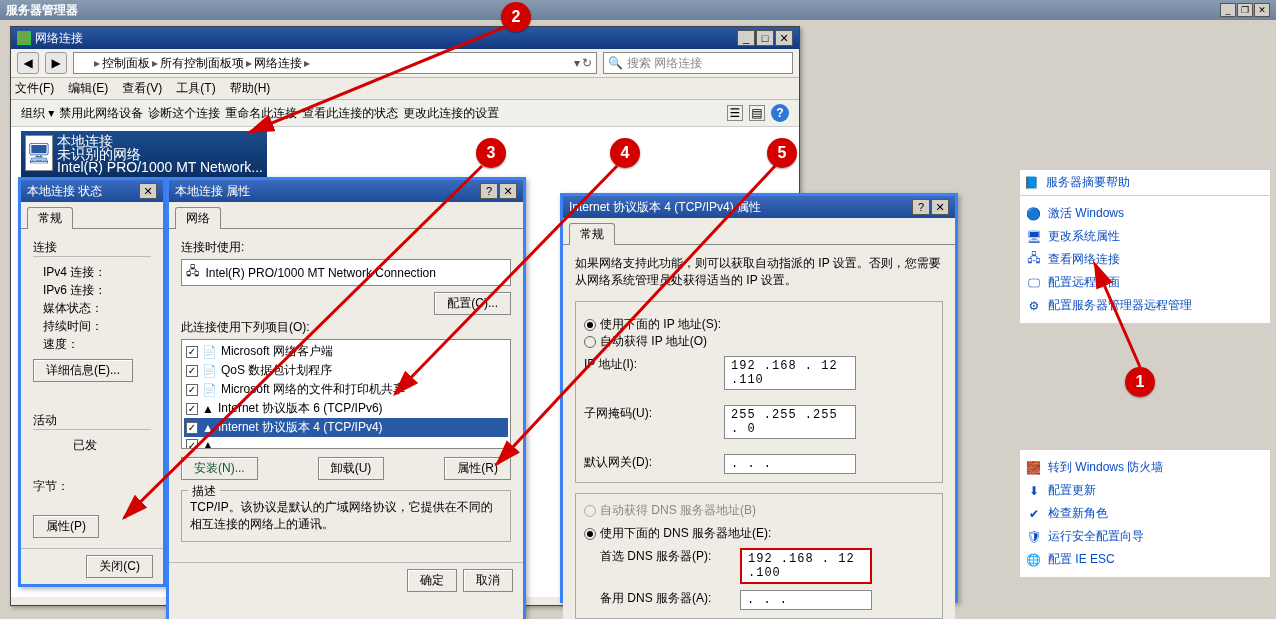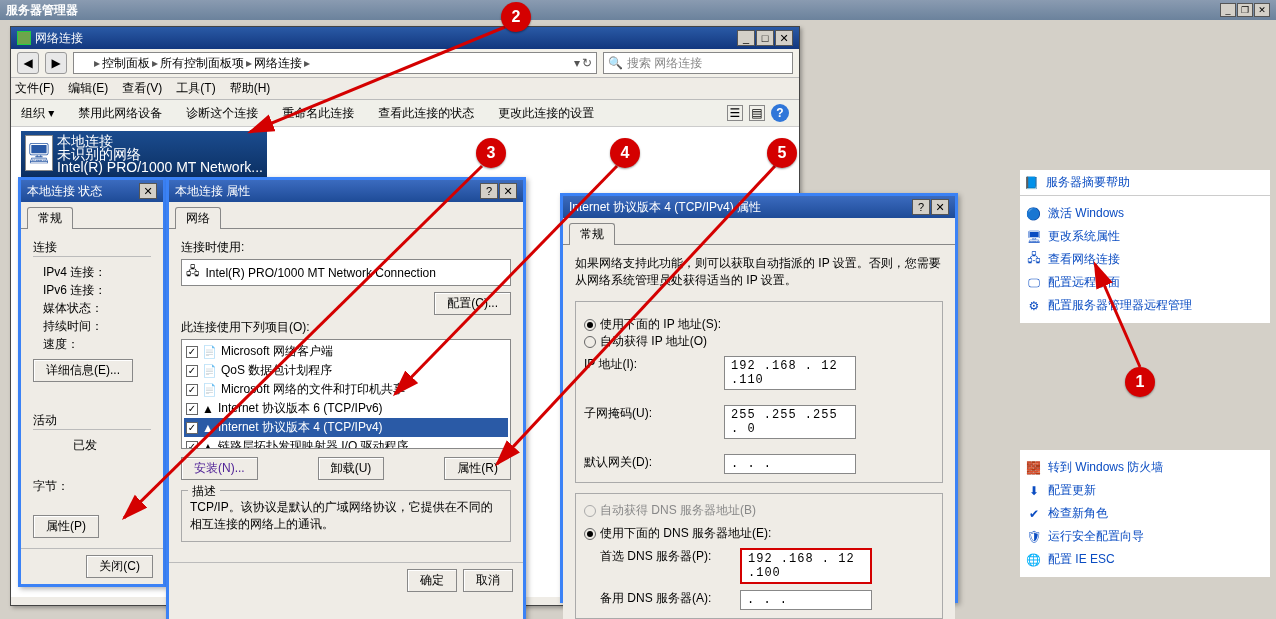--- a/index.html
+++ b/index.html
@@ -19,21 +19,21 @@
 .menubar { background: #efece6; padding: 2px 4px; display: flex; gap: 14px; border-bottom: 1px solid #bbb; }
 .menubar span { cursor: pointer; }
 
 .toolbar { background: #f3f1ea; padding: 3px 6px; display: flex; align-items: center; gap: 6px; border-bottom: 1px solid #bbb; }
 .nav-btn { width: 22px; height: 22px; border: 1px solid #9a9a9a; background: #e8e8e8; border-radius: 3px; display:flex;align-items:center;justify-content:center;cursor:pointer;}
 .breadcrumb-box { flex: 1; background: #fff; border: 1px solid #888; height: 22px; display: flex; align-items: center; padding: 0 4px; gap: 2px; }
 .bc-seg { color: #000; }
 .bc-sep { color: #555; }
 .search-box { width: 190px; background: #fff; border: 1px solid #888; height: 22px; display: flex; align-items: center; padding: 0 4px; color: #888; }
 
-.cmdbar { background: #f0f0ea; padding: 4px 10px; display: flex; align-items: center; gap: 24px; border-bottom: 1px solid #ccc; }
+.cmdbar { background: #f0f0ea; padding: 4px 10px; display: flex; align-items: center; gap: 5px; border-bottom: 1px solid #ccc; }
 .help-icon { width:18px;height:18px;border-radius:50%;background:#2f76d9;color:#fff;display:flex;align-items:center;justify-content:center;font-weight:bold;margin-left:auto;}
 .view-icon { width:16px;height:16px;border:1px solid #888;display:flex;align-items:center;justify-content:center;}
 
 .content-area { background: #fff; padding: 0px; height: 470px; position: relative; }
 
 .conn-item { position: absolute; left: 10px; top: 4px; width: 246px; background: linear-gradient(#1b4c8f, #0b2f62); color: #fff; padding: 4px; display: flex; gap: 4px; }
 .conn-icon { width: 40px; height: 36px; background: #fff; border: 1px solid #888; display:flex;align-items:center;justify-content:center;color:#2a5aa6;font-size:20px;}
 .conn-text div { white-space: nowrap; font-size: 14px; line-height: 13px; }
 
 
@@ -229,26 +229,25 @@
           <span>Internet 协议版本 6 (TCP/IPv6)</span>
         </div>
       <div class="list-row sel">
           <span class="chk">✓</span>
           <span>▲</span>
           <span>Internet 协议版本 4 (TCP/IPv4)</span>
         </div>
       <div class="list-row">
           <span class="chk">✓</span>
           <span>▲</span>
-          <span>链路层拓扑发现映射器 I/O 驱动程序</span>
         </div>
 
     </div>
     <div style="display:flex;gap:6px;margin-top:8px;justify-content:space-between;">
-      <button class="btn" style="color:#4c1d95;">安装(N)...</button>
+      <button class="btn" style="color:#14532d;">安装(N)...</button>
       <button class="btn">卸载(U)</button>
       <button class="btn">属性(R)</button>
     </div>
     <div class="group" style="margin-top:10px;">
       <div style="position:absolute;top:-8px;left:6px;background:#efece6;padding:0 4px;">描述</div>
       <div>TCP/IP。该协议是默认的广域网络协议，它提供在不同的相互连接的网络上的通讯。</div>
     </div>
   </div>
   <div class="btn-row">
     <button class="btn">确定</button>

